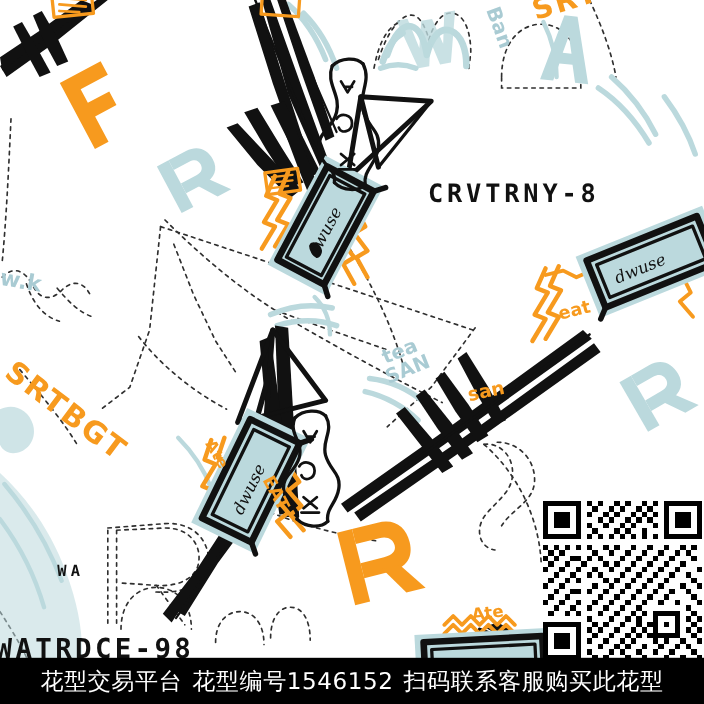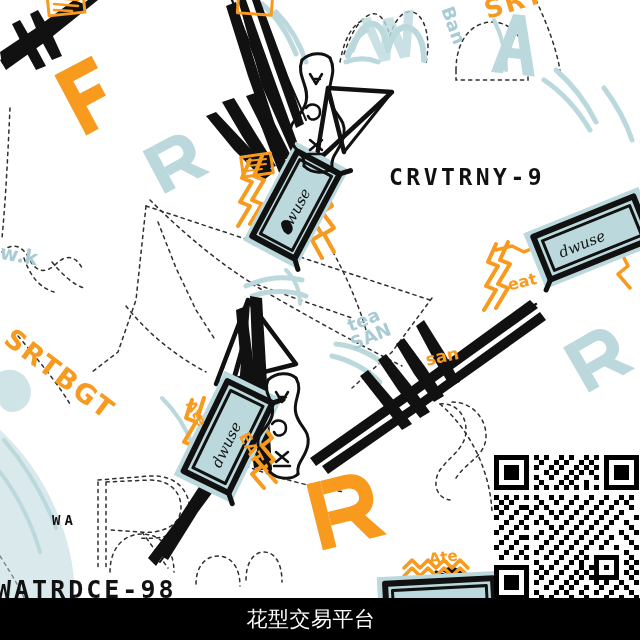--- a/index.html
+++ b/index.html
@@ -321,21 +321,21 @@
         <path class="org" d="M10,8 L26,8 L44,34 L26,34 Z"></path>
       </g>
     </g>
 
     <g>
       <path class="ink" style="stroke-width:3" d="M556,584 C566,572 582,572 590,582 C598,592 594,606 582,610 C570,614 562,606 564,598"></path>
     </g>
 
   </svg>
 
-  <div class="stencil" id="code-crvtrny">CRVTRNY-9</div>
+  <div class="stencil" id="code-crvtrny">CRVTRNY-8</div>
   <div class="stencil" id="code-wa">WA</div>
   <div class="stencil" id="code-watrdce">WATRDCE-98</div>
 
   <div class="orangeword" id="word-srtbgt-left">SRTBGT</div>
   <div class="orangeword" id="word-srtbgt-top">SRTBG</div>
   <div class="orangeword" id="word-san">san</div>
   <div class="orangeword" id="word-eat1">EAT</div>
   <div class="orangeword" id="word-ate1">Ate</div>
   <div class="orangeword" id="word-eat2">eat</div>
   <div class="orangeword" id="word-ate2">Ate</div>
@@ -586,16 +586,18 @@
         <rect x="18" y="28" width="1" height="1"></rect>
       <rect x="22" y="28" width="1" height="1"></rect>
         <rect x="25" y="28" width="1" height="1"></rect>
       <rect x="28" y="28" width="1" height="1"></rect>
     </g>
   </svg>
 
   <div id="banner">
     <span>花型交易平台</span>
     <span class="bsp"></span>
+    <span>花型编号1546152</span>
     <span class="bsp"></span>
+    <span>扫码联系客服购买此花型</span>
   </div>
 
 </div>
 
 </body></html>

